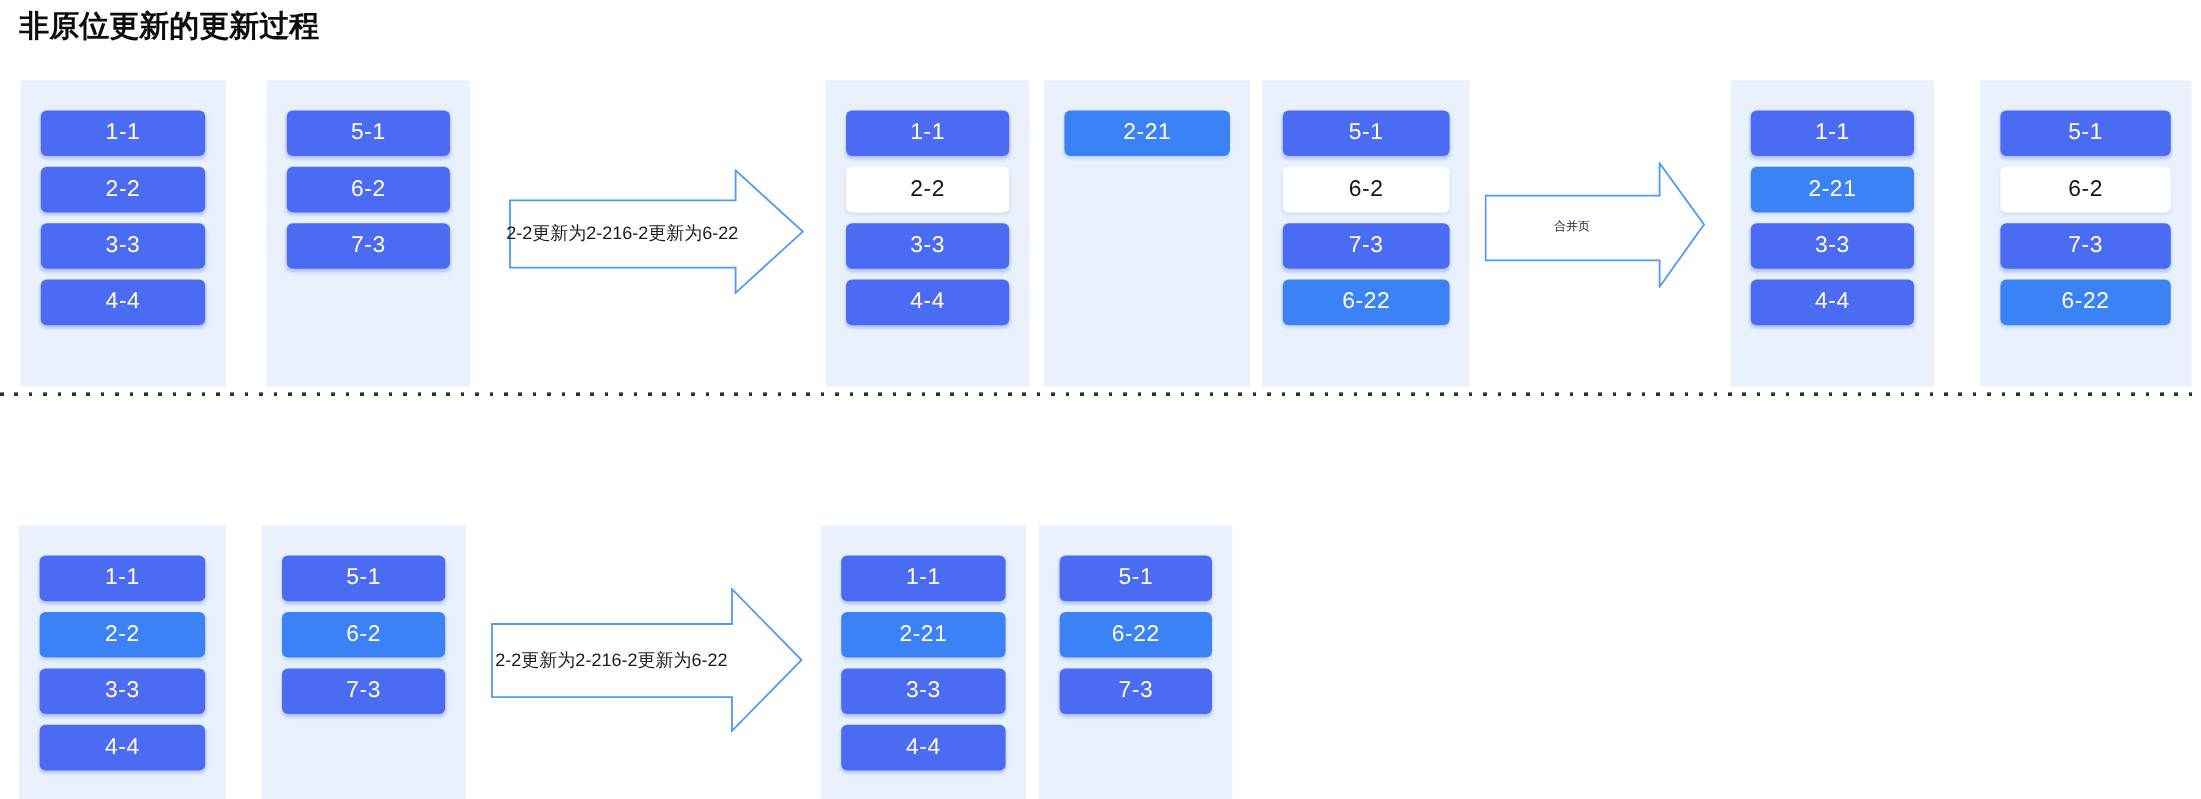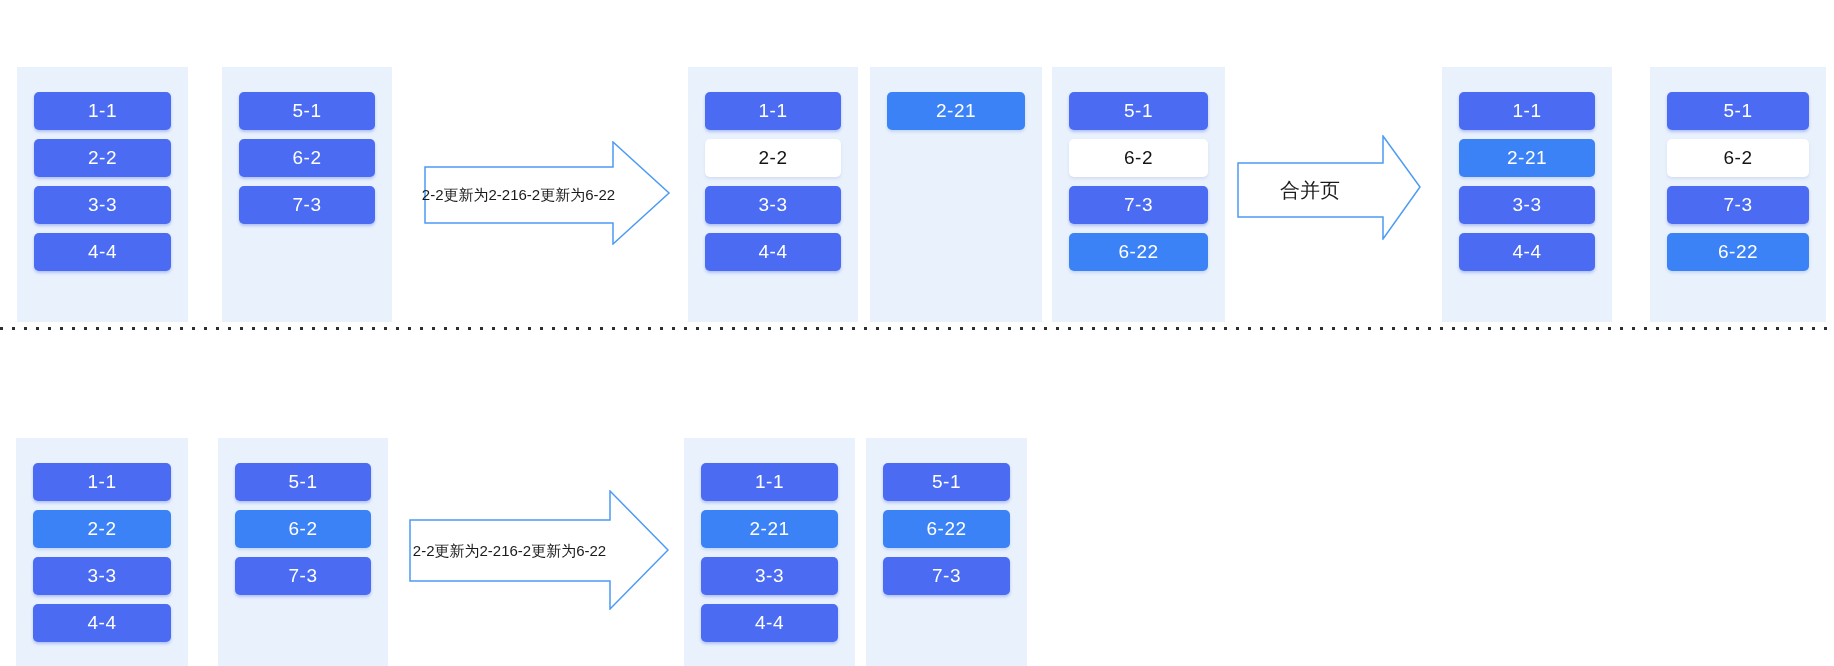--- a/index.html
+++ b/index.html
@@ -41,32 +41,33 @@
   #arrow1{left:424px;top:141px;width:247px;height:104px;}
   #arrow2{left:1237px;top:135px;width:184px;height:105px;}
   #arrow3{left:409px;top:490px;width:260px;height:120px;}
   .flow-arrow svg{position:absolute;left:0;top:0;display:block;}
   .flow-arrow polygon{fill:#ffffff;stroke:#4D9BF5;stroke-width:1.5;}
   .arrow-label{
     position:absolute;display:flex;flex-direction:row;align-items:center;justify-content:center;
     color:#1a1a1a;font-size:15px;line-height:20px;text-align:center;white-space:nowrap;
   }
   #arrow1 .arrow-label{left:0;top:26px;width:189px;height:56px;}
-  #arrow2 .arrow-label{left:0;top:28px;width:146px;height:54px;font-size:20px;}
+  #arrow2 .arrow-label{left:0;top:28px;width:146px;height:54px;font-size:10px;}
   #arrow3 .arrow-label{left:0;top:30px;width:201px;height:61px;}
   .dotted-divider{
     position:absolute;left:0;top:327px;width:1834px;height:3px;
     background-image:repeating-linear-gradient(to right,#2e2e2e 0 3px,transparent 3px 12px);
   }
 </style>
 </head>
 <body>
 
 <div class="canvas">
 
+  <div class="section-title" id="title1">非原位更新的更新过程</div>
 
   <div class="page row1" id="p1">
     <div class="cell dark">1-1</div>
     <div class="cell dark">2-2</div>
     <div class="cell dark">3-3</div>
     <div class="cell dark">4-4</div>
   </div>
 
   <div class="page row1" id="p2">
     <div class="cell dark">5-1</div>

